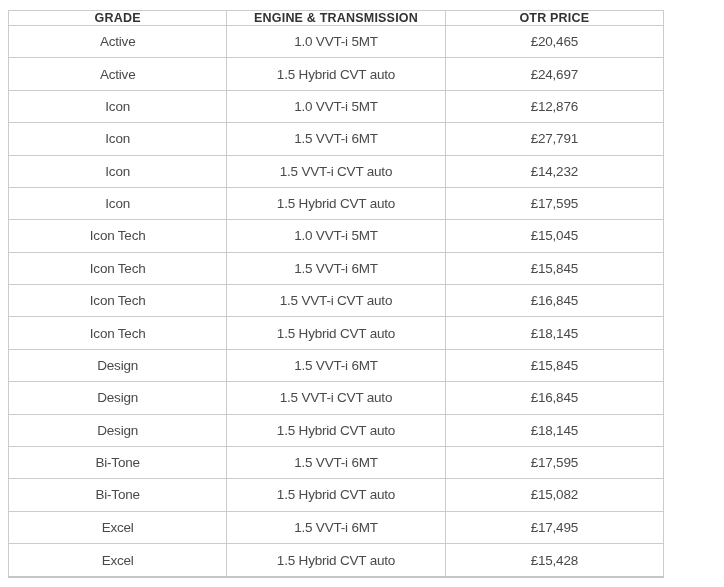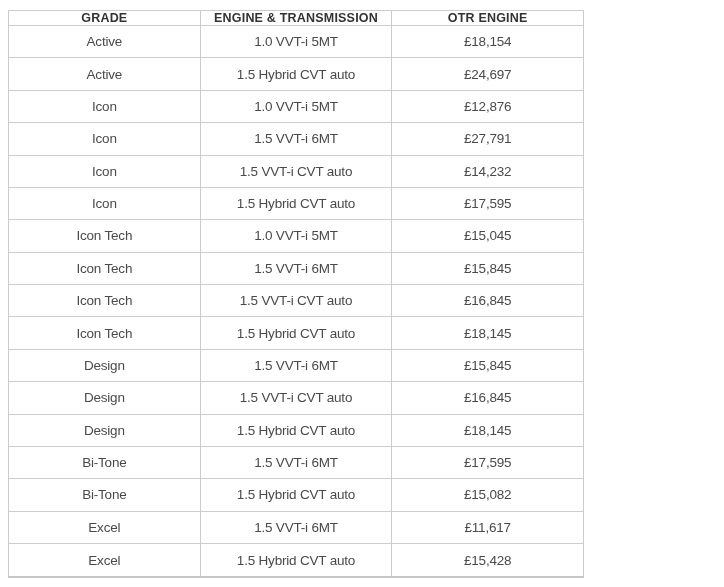--- a/index.html
+++ b/index.html
@@ -11,21 +11,21 @@
     height: 587px;
     background: #ffffff;
     position: relative;
     font-family: "Liberation Sans", sans-serif;
     overflow: hidden;
   }
   table.price-table {
     position: absolute;
     left: 8px;
     top: 10px;
-    width: 576px;
+    width: 656px;
     height: 568px;
     border-collapse: collapse;
     table-layout: fixed;
     background: #ffffff;
   }
   .price-table th,
   .price-table td {
     border: 1px solid #cccccc;
     text-align: center;
     vertical-align: middle;
@@ -51,28 +51,28 @@
   }
 </style>
 </head>
 <body>
 
 <table class="price-table">
   <thead>
     <tr>
       <th>GRADE</th>
       <th>ENGINE &amp; TRANSMISSION</th>
-      <th>OTR ENGINE</th>
+      <th>OTR PRICE</th>
     </tr>
   </thead>
   <tbody id="table-body">
       <tr>
         <td>Active</td>
         <td>1.0 VVT-i 5MT</td>
-        <td>£18,154</td>
+        <td>£20,465</td>
       </tr>
       <tr>
         <td>Active</td>
         <td>1.5 Hybrid CVT auto</td>
         <td>£24,697</td>
       </tr>
       <tr>
         <td>Icon</td>
         <td>1.0 VVT-i 5MT</td>
         <td>£12,876</td>
@@ -133,21 +133,21 @@
         <td>£17,595</td>
       </tr>
       <tr>
         <td>Bi-Tone</td>
         <td>1.5 Hybrid CVT auto</td>
         <td>£15,082</td>
       </tr>
       <tr>
         <td>Excel</td>
         <td>1.5 VVT-i 6MT</td>
-        <td>£11,617</td>
+        <td>£17,495</td>
       </tr>
       <tr>
         <td>Excel</td>
         <td>1.5 Hybrid CVT auto</td>
         <td>£15,428</td>
       </tr>
     </tbody>
 </table>
 
 </body></html>

